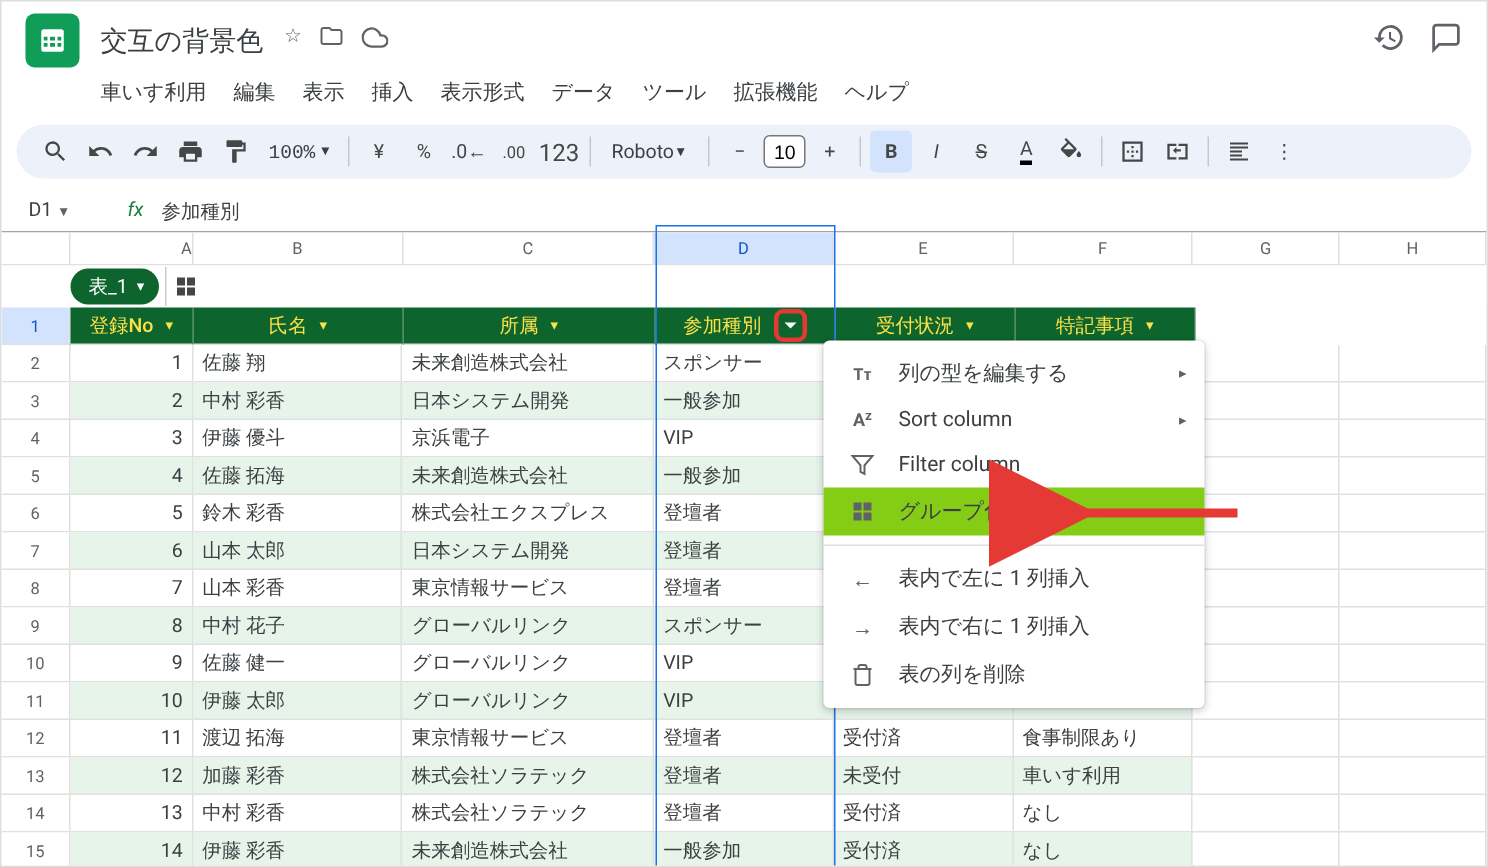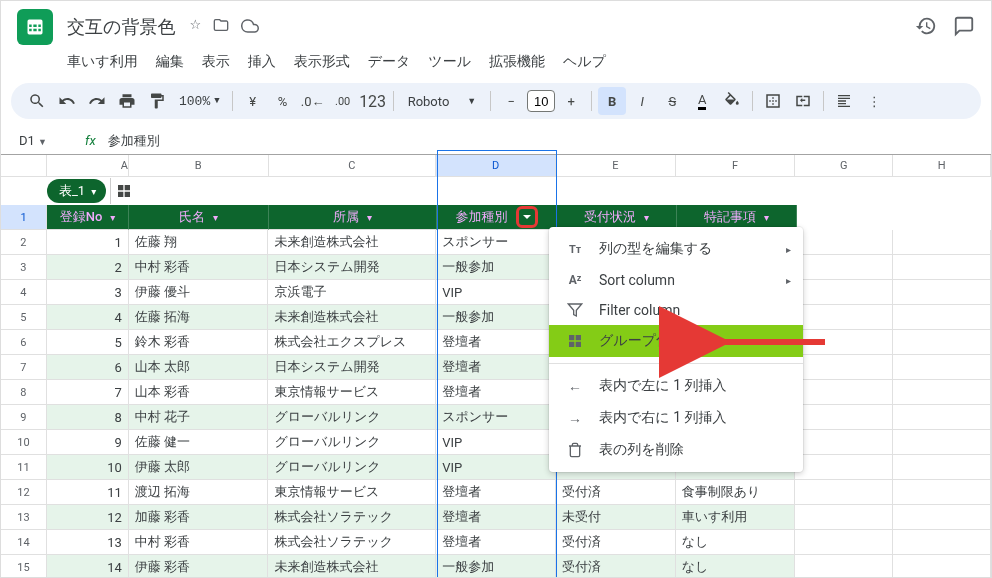--- a/index.html
+++ b/index.html
@@ -13,21 +13,21 @@
   .title-icons span { cursor: pointer; }
   .header-right { margin-left: auto; display: flex; gap: 16px; align-items: center; color: #5f6368; }
   
   .menubar { display: flex; gap: 2px; padding: 0 12px 8px 58px; font-size: 14px; color: #3c4043; }
   .menubar div { padding: 4px 8px; cursor: pointer; border-radius: 4px; }
   
   .toolbar { display: flex; align-items: center; gap: 2px; padding: 4px 12px; margin: 0 10px 8px; background: #edf2fa; border-radius: 24px; }
   .tbtn { width: 28px; height: 28px; display: flex; align-items: center; justify-content: center; border-radius: 4px; cursor: pointer; color: #444746; }
   .tsep { width: 1px; height: 20px; background: #c7c7c7; margin: 0 4px; }
   .zoom { padding: 0 6px; white-space: nowrap; display:flex; align-items:center; gap:4px;font-family:Liberation Mono, monospace; }
-  .font-sel { padding: 0 8px; display:flex; align-items:center; gap:18px;text-align:right; }
+  .font-sel { padding: 0 8px; display:flex; align-items:center; gap:0;text-align:right; }
   .size-box { display: flex; align-items: center; gap: 2px; }
   .size-input { width: 28px; height: 22px; border: 1px solid #747775; border-radius: 4px; text-align: center; font-size: 13px; }
   
   .name-fx { display: flex; align-items: center; padding: 4px 12px; gap: 12px; border-bottom: 1px solid #a3a3a3; margin-bottom: 0; }
   .cellref { width: 60px; font-size: 13px; padding: 2px 6px; }
   .fx { color: #15803d; font-style: italic; font-size: 13px; }
   .fx-val { font-size: 13px; }
   
   .sheet { position: relative; }
   .colhdr-row { display: flex; height: 22px; background: #fff; border-bottom: 1px solid #e0e0e0; }
@@ -36,21 +36,21 @@
   .colhdr.sel { background: #d3e3fd; color: #0b57d0; }
   
   .tablechip-row { display: flex; align-items: center; background: #fff; height: 28px; }
   .tablechip-wrap { margin-left: 46px; display:flex; align-items:center; gap:4px;text-align:center; }
   .tablechip { background: #0d652d; color: #fff; padding: 3px 10px 3px 12px; border-radius: 12px; font-size: 13px; display: flex; align-items: center; gap: 6px; }
   .chip-ic { width: 26px; height: 26px; border-left: 1px solid #ccc; display:flex; align-items:center; justify-content:center; color:#444; }
   
   .trow { display: flex; height: 25px; }
   .rhdr { width: 46px; text-align: center; font-size: 11px; color: #5f6368; border-right: 1px solid #e0e0e0; border-bottom: 1px solid #e0e0e0; display: flex; align-items: center; justify-content: center; background: #fff; }
   .rhdr.sel { background: #d3e3fd; color: #0b57d0; }
-  .thdr-row .cell { background: #0d652d; color: #f0abfc; font-weight: 500; display: flex; align-items: center; justify-content: center; gap: 8px; border-right: 1px solid rgba(255,255,255,0.2); padding: 0 8px; }
+  .thdr-row .cell { background: #0d652d; color: #fde047; font-weight: 500; display: flex; align-items: center; justify-content: center; gap: 8px; border-right: 1px solid rgba(255,255,255,0.2); padding: 0 8px; }
   .thdr-row .cell .drop { font-size: 10px; }
   .thdr-row .cell.selected-hdr { position: relative; }
   .drop-red { width: 22px; height: 22px; background: #0d652d; border: 3px solid #e53935; border-radius: 6px; display:flex; align-items:center; justify-content:center; cursor:pointer; }
   .drop-red svg { fill: #fff; }
   
   .cell { border-right: 1px solid #e0e0e0; border-bottom: 1px solid #e0e0e0; padding: 2px 6px; font-size: 13px; display: flex; align-items: center; overflow: hidden; white-space: nowrap; }
   .alt { background: #e6f4ea; }
   .c-no { width: 82px; justify-content: flex-end; }
   .c-name { width: 140px; }
   .c-org { width: 168px; }

